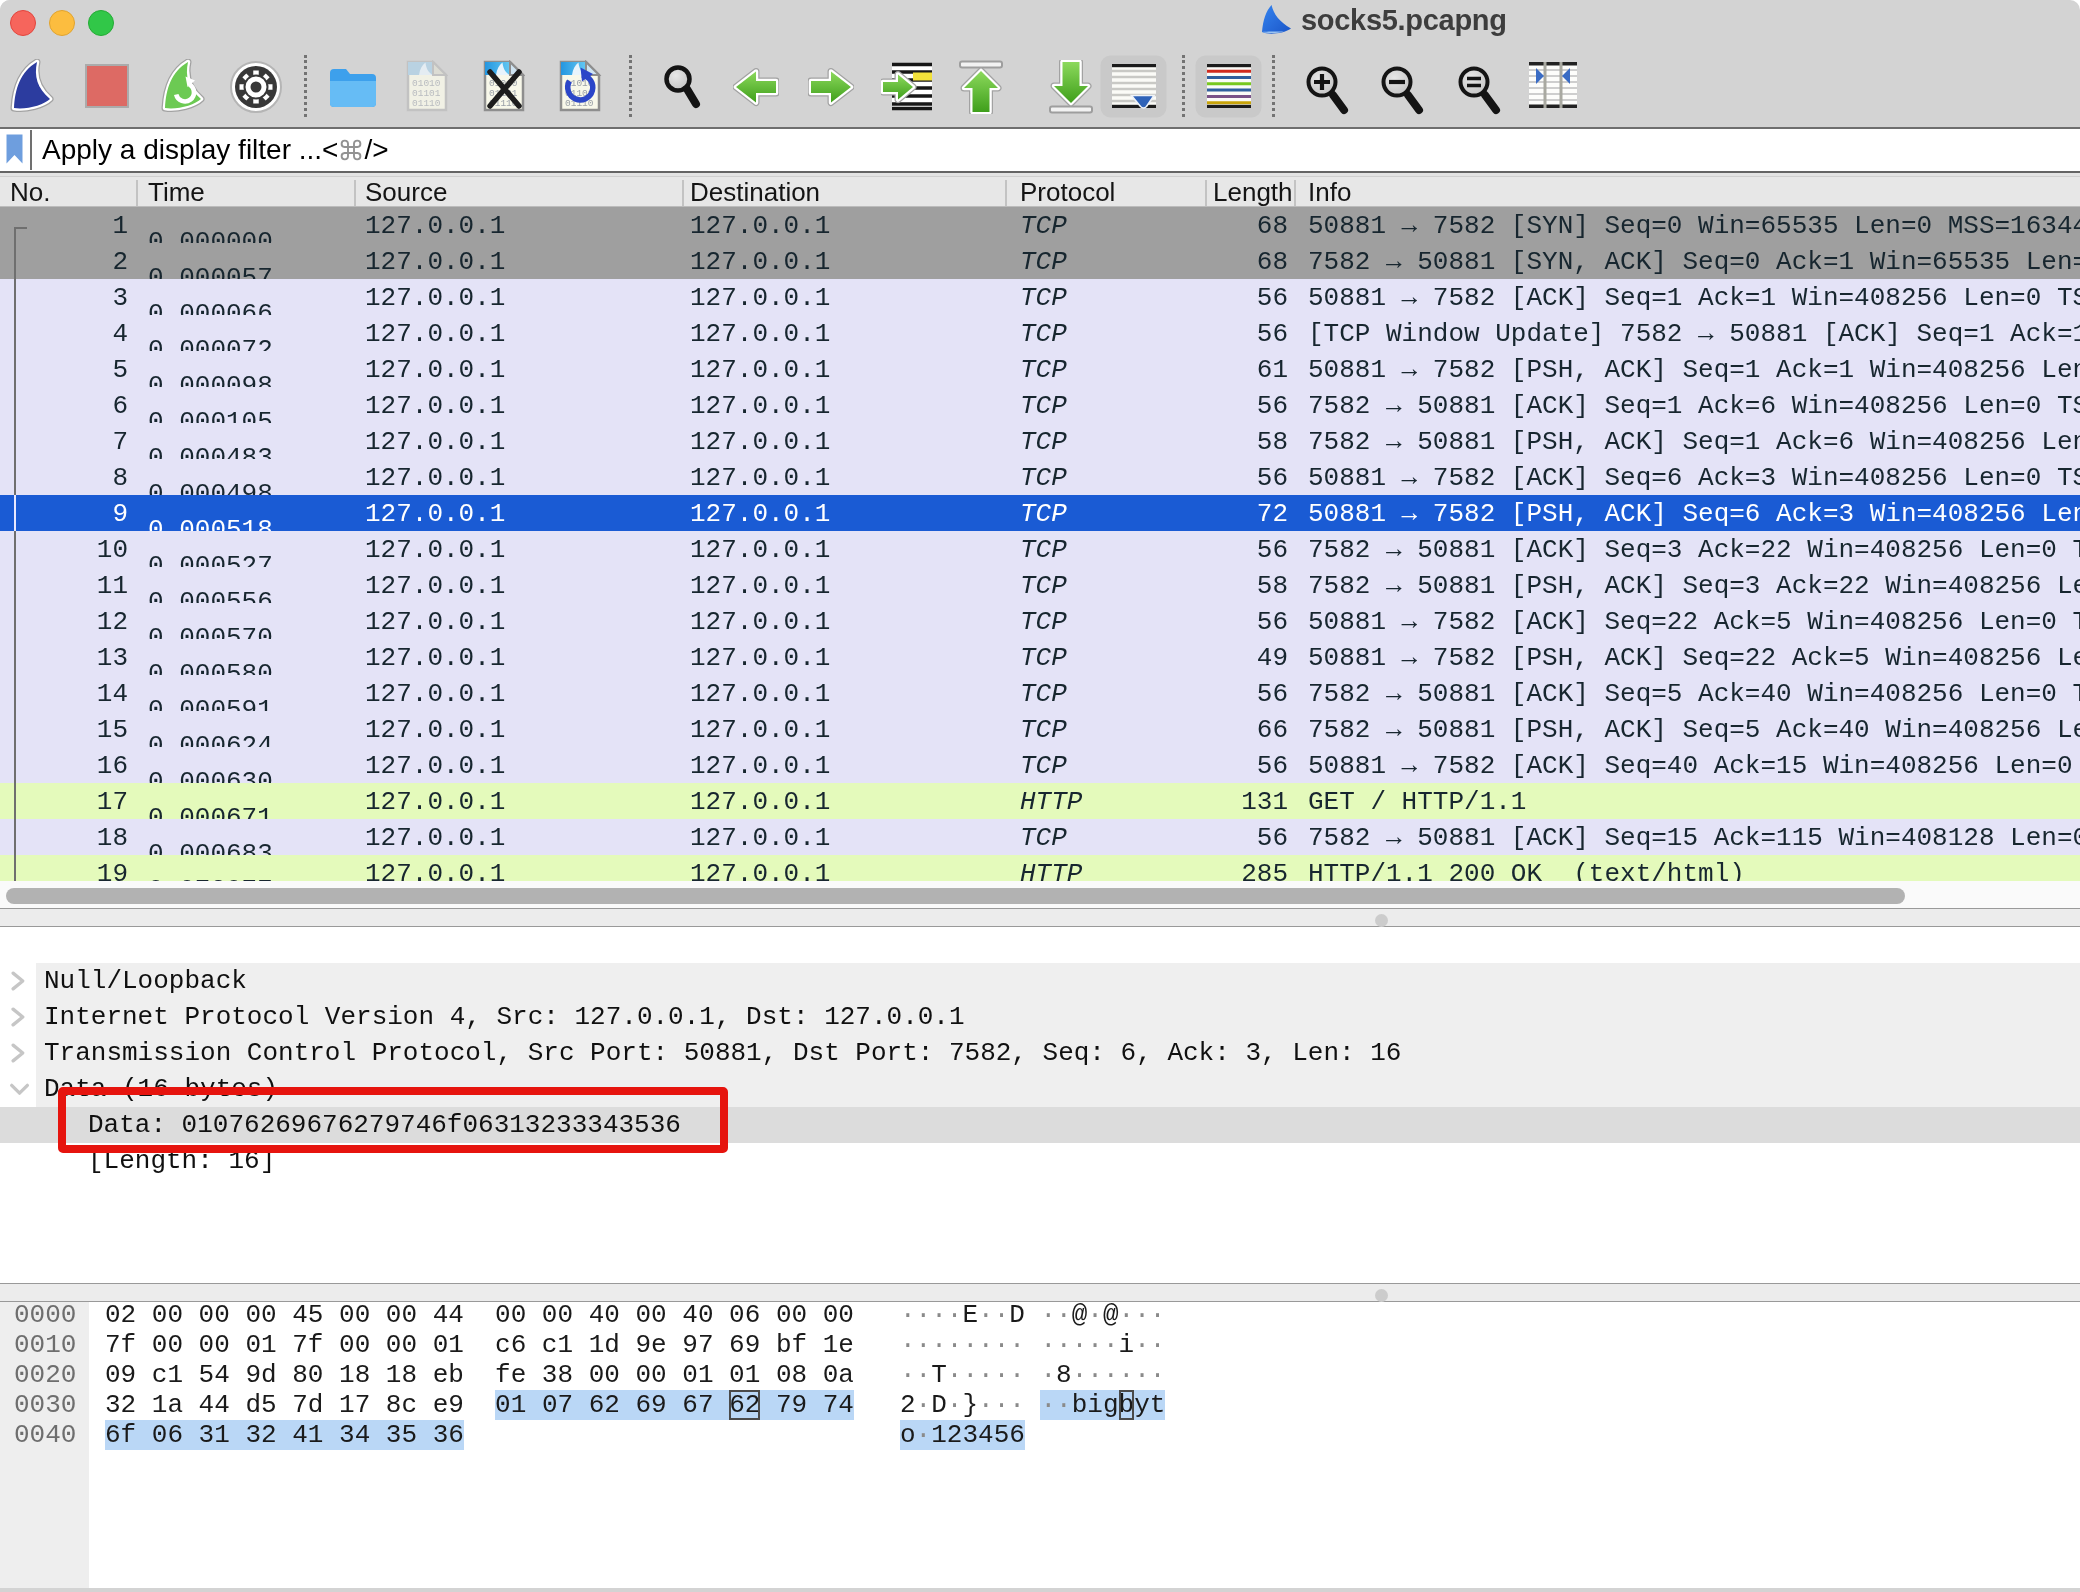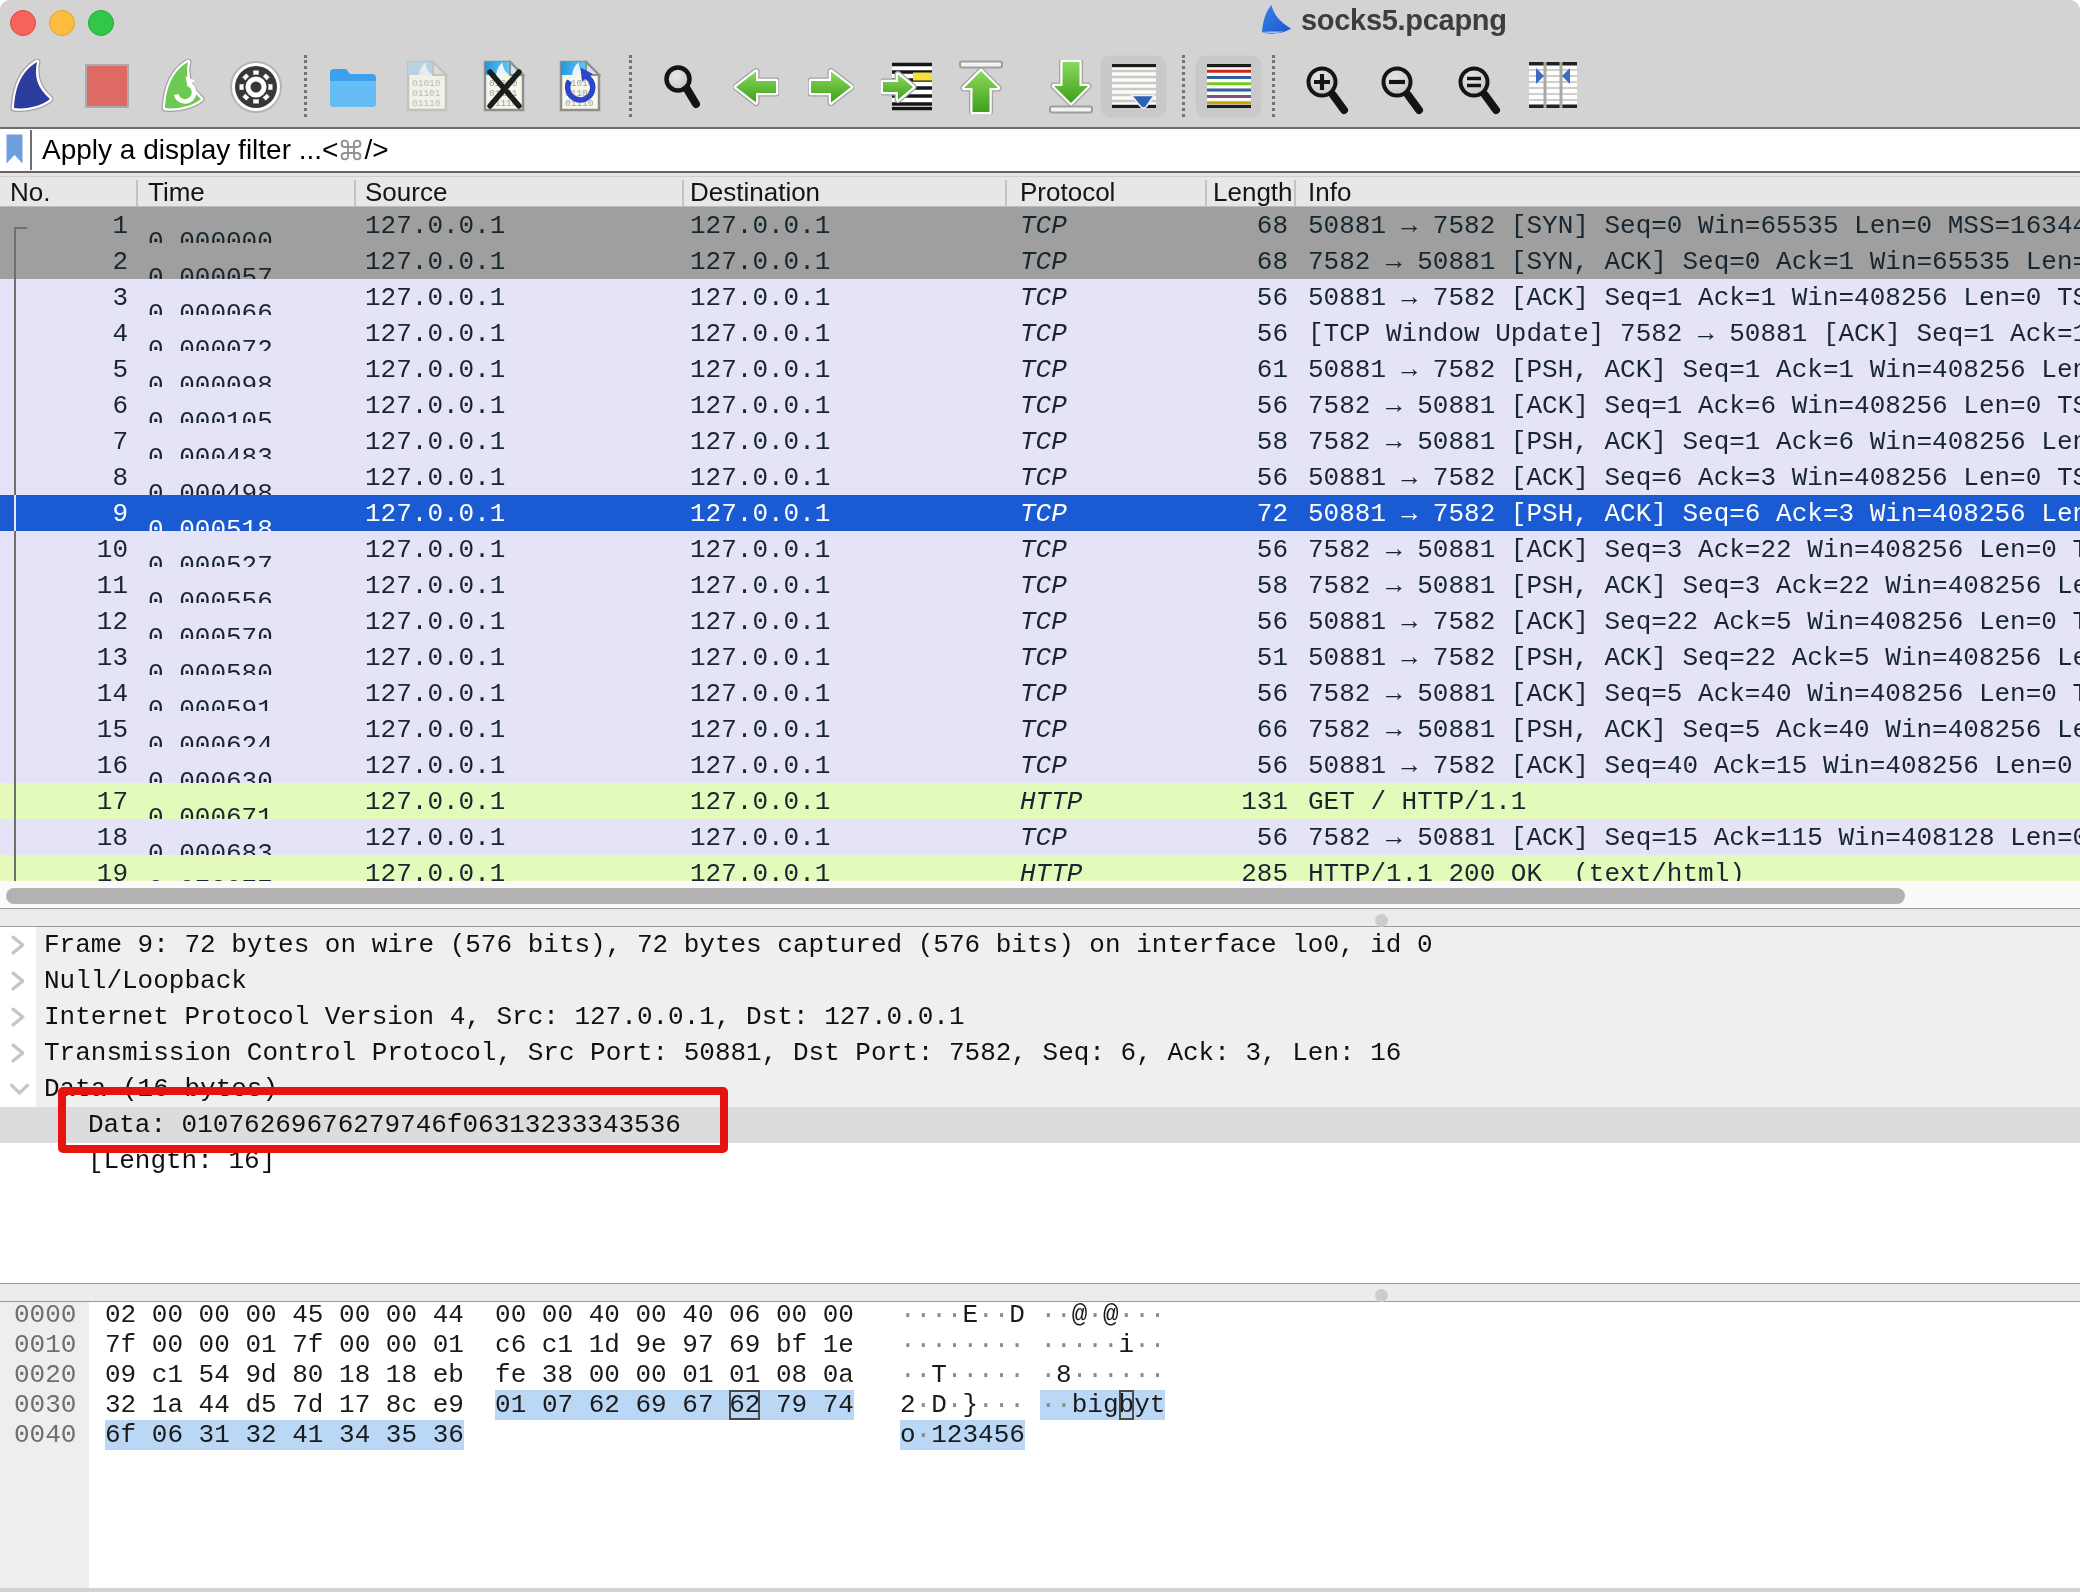--- a/index.html
+++ b/index.html
@@ -308,41 +308,38 @@
   <div class="row lav" style="top:72px"><span class="no">3</span><span class="tt">0.000066</span><span class="ss">127.0.0.1</span><span class="dd">127.0.0.1</span><span class="pp">TCP</span><span class="ll">56</span><span class="ii">50881 → 7582 [ACK] Seq=1 Ack=1 Win=408256 Len=0 TSval=1 TSecr=1</span></div>
   <div class="row lav" style="top:108px"><span class="no">4</span><span class="tt">0.000072</span><span class="ss">127.0.0.1</span><span class="dd">127.0.0.1</span><span class="pp">TCP</span><span class="ll">56</span><span class="ii">[TCP Window Update] 7582 → 50881 [ACK] Seq=1 Ack=1 Win=408256 Len</span></div>
   <div class="row lav" style="top:144px"><span class="no">5</span><span class="tt">0.000098</span><span class="ss">127.0.0.1</span><span class="dd">127.0.0.1</span><span class="pp">TCP</span><span class="ll">61</span><span class="ii">50881 → 7582 [PSH, ACK] Seq=1 Ack=1 Win=408256 Len=5 TSval=105653</span></div>
   <div class="row lav" style="top:180px"><span class="no">6</span><span class="tt">0.000105</span><span class="ss">127.0.0.1</span><span class="dd">127.0.0.1</span><span class="pp">TCP</span><span class="ll">56</span><span class="ii">7582 → 50881 [ACK] Seq=1 Ack=6 Win=408256 Len=0 TSval=1056536833 </span></div>
   <div class="row lav" style="top:216px"><span class="no">7</span><span class="tt">0.000483</span><span class="ss">127.0.0.1</span><span class="dd">127.0.0.1</span><span class="pp">TCP</span><span class="ll">58</span><span class="ii">7582 → 50881 [PSH, ACK] Seq=1 Ack=6 Win=408256 Len=2 TSval=105653</span></div>
   <div class="row lav" style="top:252px"><span class="no">8</span><span class="tt">0.000498</span><span class="ss">127.0.0.1</span><span class="dd">127.0.0.1</span><span class="pp">TCP</span><span class="ll">56</span><span class="ii">50881 → 7582 [ACK] Seq=6 Ack=3 Win=408256 Len=0 TSval=1056536833 </span></div>
   <div class="row sel" style="top:288px"><span class="no">9</span><span class="tt">0.000518</span><span class="ss">127.0.0.1</span><span class="dd">127.0.0.1</span><span class="pp">TCP</span><span class="ll">72</span><span class="ii">50881 → 7582 [PSH, ACK] Seq=6 Ack=3 Win=408256 Len=16 TSval=10565</span></div>
   <div class="row lav" style="top:324px"><span class="no">10</span><span class="tt">0.000527</span><span class="ss">127.0.0.1</span><span class="dd">127.0.0.1</span><span class="pp">TCP</span><span class="ll">56</span><span class="ii">7582 → 50881 [ACK] Seq=3 Ack=22 Win=408256 Len=0 TSval=1056536833</span></div>
   <div class="row lav" style="top:360px"><span class="no">11</span><span class="tt">0.000556</span><span class="ss">127.0.0.1</span><span class="dd">127.0.0.1</span><span class="pp">TCP</span><span class="ll">58</span><span class="ii">7582 → 50881 [PSH, ACK] Seq=3 Ack=22 Win=408256 Len=2 TSval=10565</span></div>
   <div class="row lav" style="top:396px"><span class="no">12</span><span class="tt">0.000570</span><span class="ss">127.0.0.1</span><span class="dd">127.0.0.1</span><span class="pp">TCP</span><span class="ll">56</span><span class="ii">50881 → 7582 [ACK] Seq=22 Ack=5 Win=408256 Len=0 TSval=1056536833</span></div>
-  <div class="row lav" style="top:432px"><span class="no">13</span><span class="tt">0.000580</span><span class="ss">127.0.0.1</span><span class="dd">127.0.0.1</span><span class="pp">TCP</span><span class="ll">51</span><span class="ii">50881 → 7582 [PSH, ACK] Seq=22 Ack=5 Win=408256 Len=18 TSval=1056</span></div>
+  <div class="row lav" style="top:432px"><span class="no">13</span><span class="tt">0.000580</span><span class="ss">127.0.0.1</span><span class="dd">127.0.0.1</span><span class="pp">TCP</span><span class="ll">49</span><span class="ii">50881 → 7582 [PSH, ACK] Seq=22 Ack=5 Win=408256 Len=18 TSval=1056</span></div>
   <div class="row lav" style="top:468px"><span class="no">14</span><span class="tt">0.000591</span><span class="ss">127.0.0.1</span><span class="dd">127.0.0.1</span><span class="pp">TCP</span><span class="ll">56</span><span class="ii">7582 → 50881 [ACK] Seq=5 Ack=40 Win=408256 Len=0 TSval=1056536833</span></div>
   <div class="row lav" style="top:504px"><span class="no">15</span><span class="tt">0.000624</span><span class="ss">127.0.0.1</span><span class="dd">127.0.0.1</span><span class="pp">TCP</span><span class="ll">66</span><span class="ii">7582 → 50881 [PSH, ACK] Seq=5 Ack=40 Win=408256 Len=10 TSval=1056</span></div>
   <div class="row lav" style="top:540px"><span class="no">16</span><span class="tt">0.000630</span><span class="ss">127.0.0.1</span><span class="dd">127.0.0.1</span><span class="pp">TCP</span><span class="ll">56</span><span class="ii">50881 → 7582 [ACK] Seq=40 Ack=15 Win=408256 Len=0 TSval=105653683</span></div>
   <div class="row grn" style="top:576px"><span class="no">17</span><span class="tt">0.000671</span><span class="ss">127.0.0.1</span><span class="dd">127.0.0.1</span><span class="pp">HTTP</span><span class="ll">131</span><span class="ii">GET / HTTP/1.1 </span></div>
   <div class="row lav" style="top:612px"><span class="no">18</span><span class="tt">0.000683</span><span class="ss">127.0.0.1</span><span class="dd">127.0.0.1</span><span class="pp">TCP</span><span class="ll">56</span><span class="ii">7582 → 50881 [ACK] Seq=15 Ack=115 Win=408128 Len=0 TSval=10565368</span></div>
   <div class="row grn" style="top:648px"><span class="no">19</span><span class="tt">0.072077</span><span class="ss">127.0.0.1</span><span class="dd">127.0.0.1</span><span class="pp">HTTP</span><span class="ll">285</span><span class="ii">HTTP/1.1 200 OK  (text/html)</span></div>
   <div id="convtick"></div>
       <div id="convline"></div>
       <div id="convwhite"></div>
   </div>
   <div id="hscroll">
       <div id="hthumb"></div>
     </div>
   <div id="split1" class="split">
       <div class="dot"></div>
     </div>
   <div id="details">
-  <div class="drow dbg" style="top:0px"><svg class="chev" style="left:8px" width="26" height="36" viewBox="0 0 26 36">
-          <path d="M5.5 9.5 L16 18 L5.5 26.5" fill="none" stroke="#c6c6c6" stroke-width="3.6" stroke-linecap="round" stroke-linejoin="round"></path>
-        </svg><span style="margin-left:44px">Frame 9: 72 bytes on wire (576 bits), 72 bytes captured (576 bits) on interface lo0, id 0</span></div>
   <div class="drow dbg" style="top:36px"><svg class="chev" style="left:8px" width="26" height="36" viewBox="0 0 26 36">
           <path d="M5.5 9.5 L16 18 L5.5 26.5" fill="none" stroke="#c6c6c6" stroke-width="3.6" stroke-linecap="round" stroke-linejoin="round"></path>
         </svg><span style="margin-left:44px">Null/Loopback</span></div>
   <div class="drow dbg" style="top:72px"><svg class="chev" style="left:8px" width="26" height="36" viewBox="0 0 26 36">
           <path d="M5.5 9.5 L16 18 L5.5 26.5" fill="none" stroke="#c6c6c6" stroke-width="3.6" stroke-linecap="round" stroke-linejoin="round"></path>
         </svg><span style="margin-left:44px">Internet Protocol Version 4, Src: 127.0.0.1, Dst: 127.0.0.1</span></div>
   <div class="drow dbg" style="top:108px"><svg class="chev" style="left:8px" width="26" height="36" viewBox="0 0 26 36">
           <path d="M5.5 9.5 L16 18 L5.5 26.5" fill="none" stroke="#c6c6c6" stroke-width="3.6" stroke-linecap="round" stroke-linejoin="round"></path>
         </svg><span style="margin-left:44px">Transmission Control Protocol, Src Port: 50881, Dst Port: 7582, Seq: 6, Ack: 3, Len: 16</span></div>
   <div class="drow dbg" style="top:144px"><svg class="chev" style="left:8px" width="26" height="36" viewBox="0 0 26 36">

